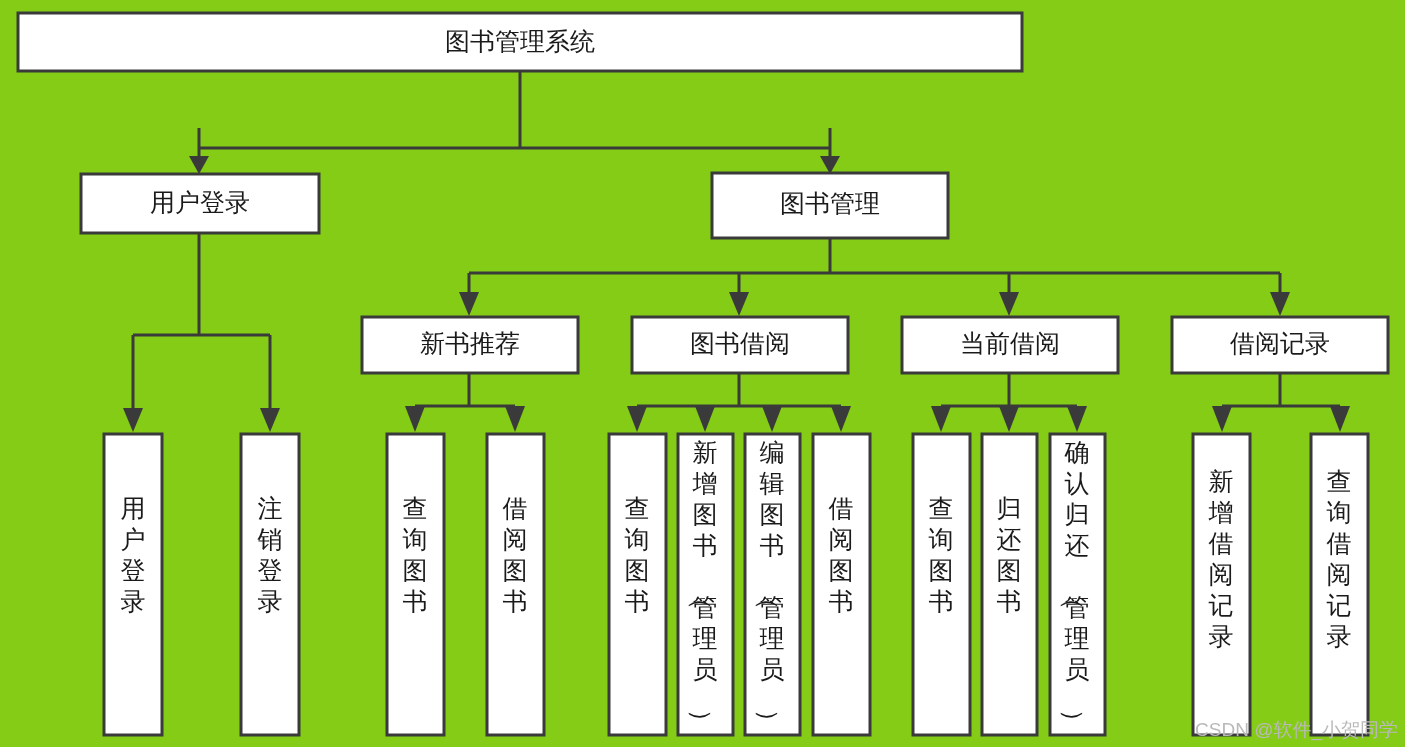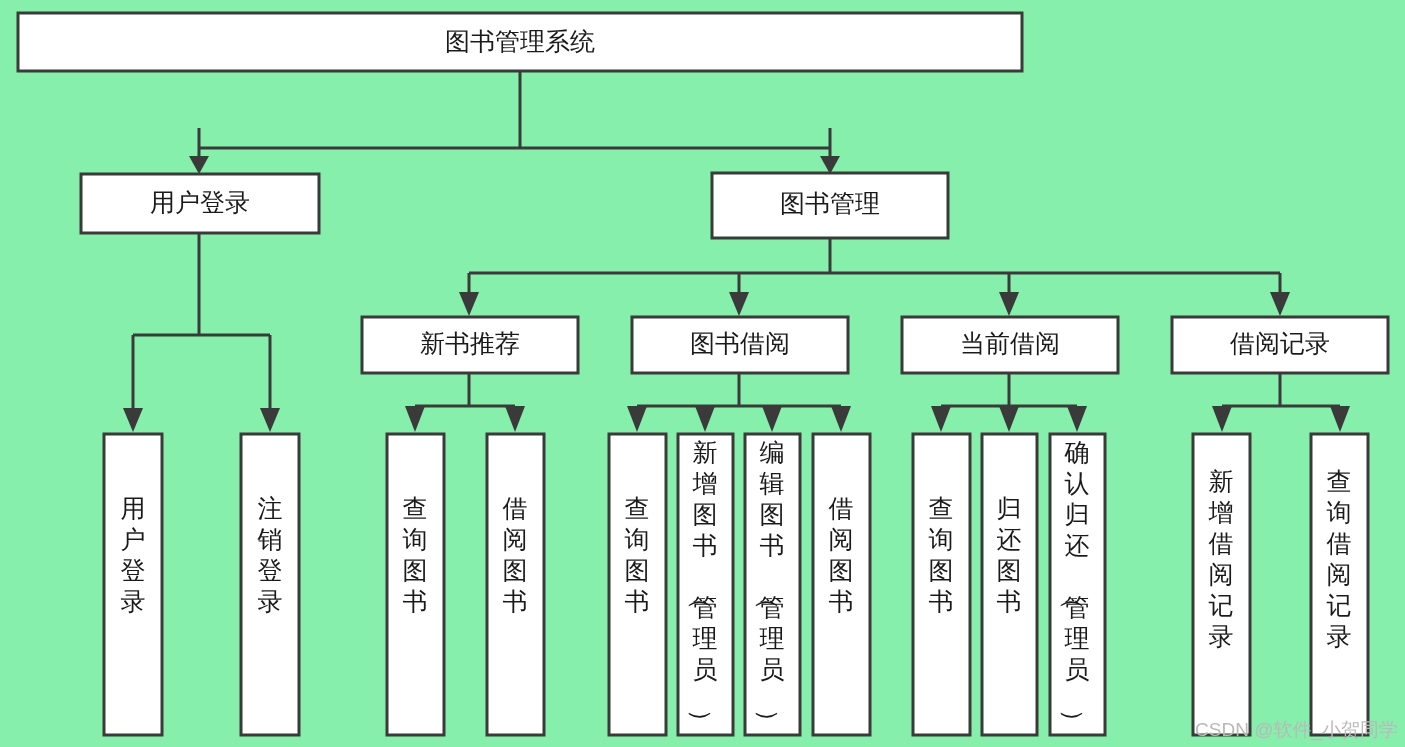--- a/index.html
+++ b/index.html
@@ -8,21 +8,21 @@
     padding: 0;
     background: #ffffff;
   }
   body {
     font-family: "Liberation Sans", "DejaVu Sans", sans-serif;
   }
   #diagram-root {
     position: relative;
     width: 1405px;
     height: 747px;
-    background: #86efac;
+    background: #84cc16;
     overflow: hidden;
   }
   svg#flowchart {
     position: absolute;
     top: 0;
     left: 0;
     width: 1405px;
     height: 747px;
     display: block;
   }

